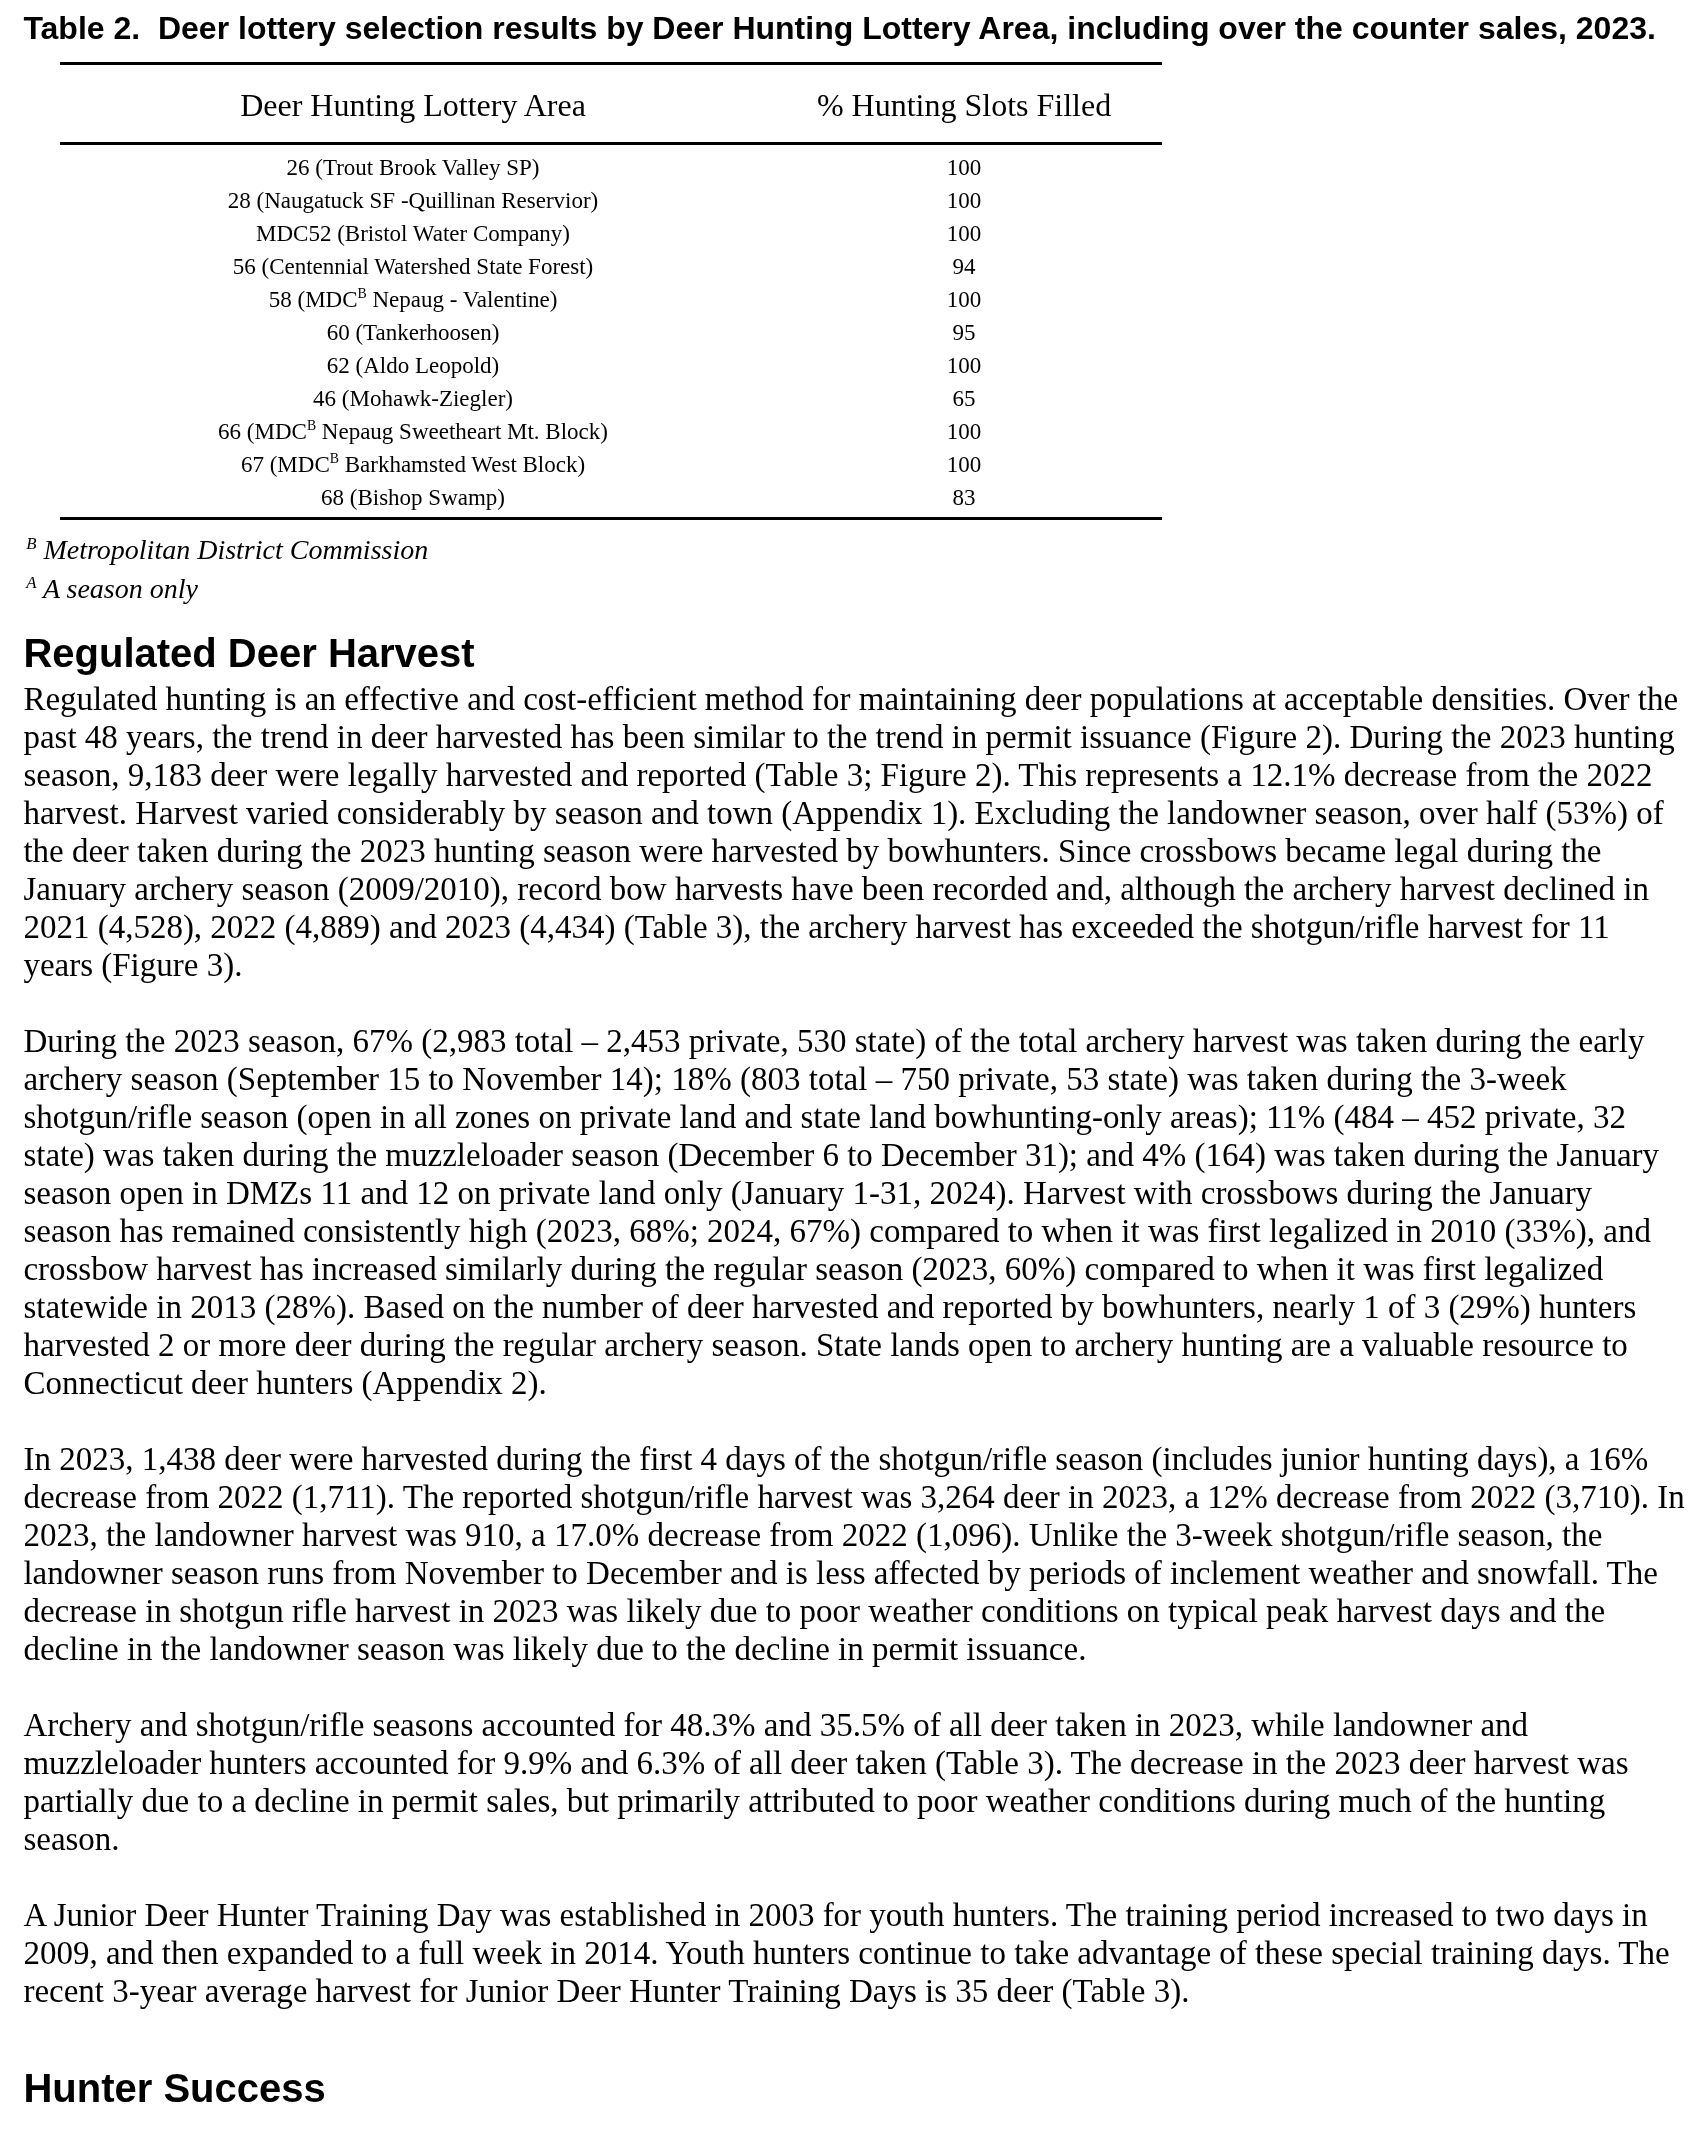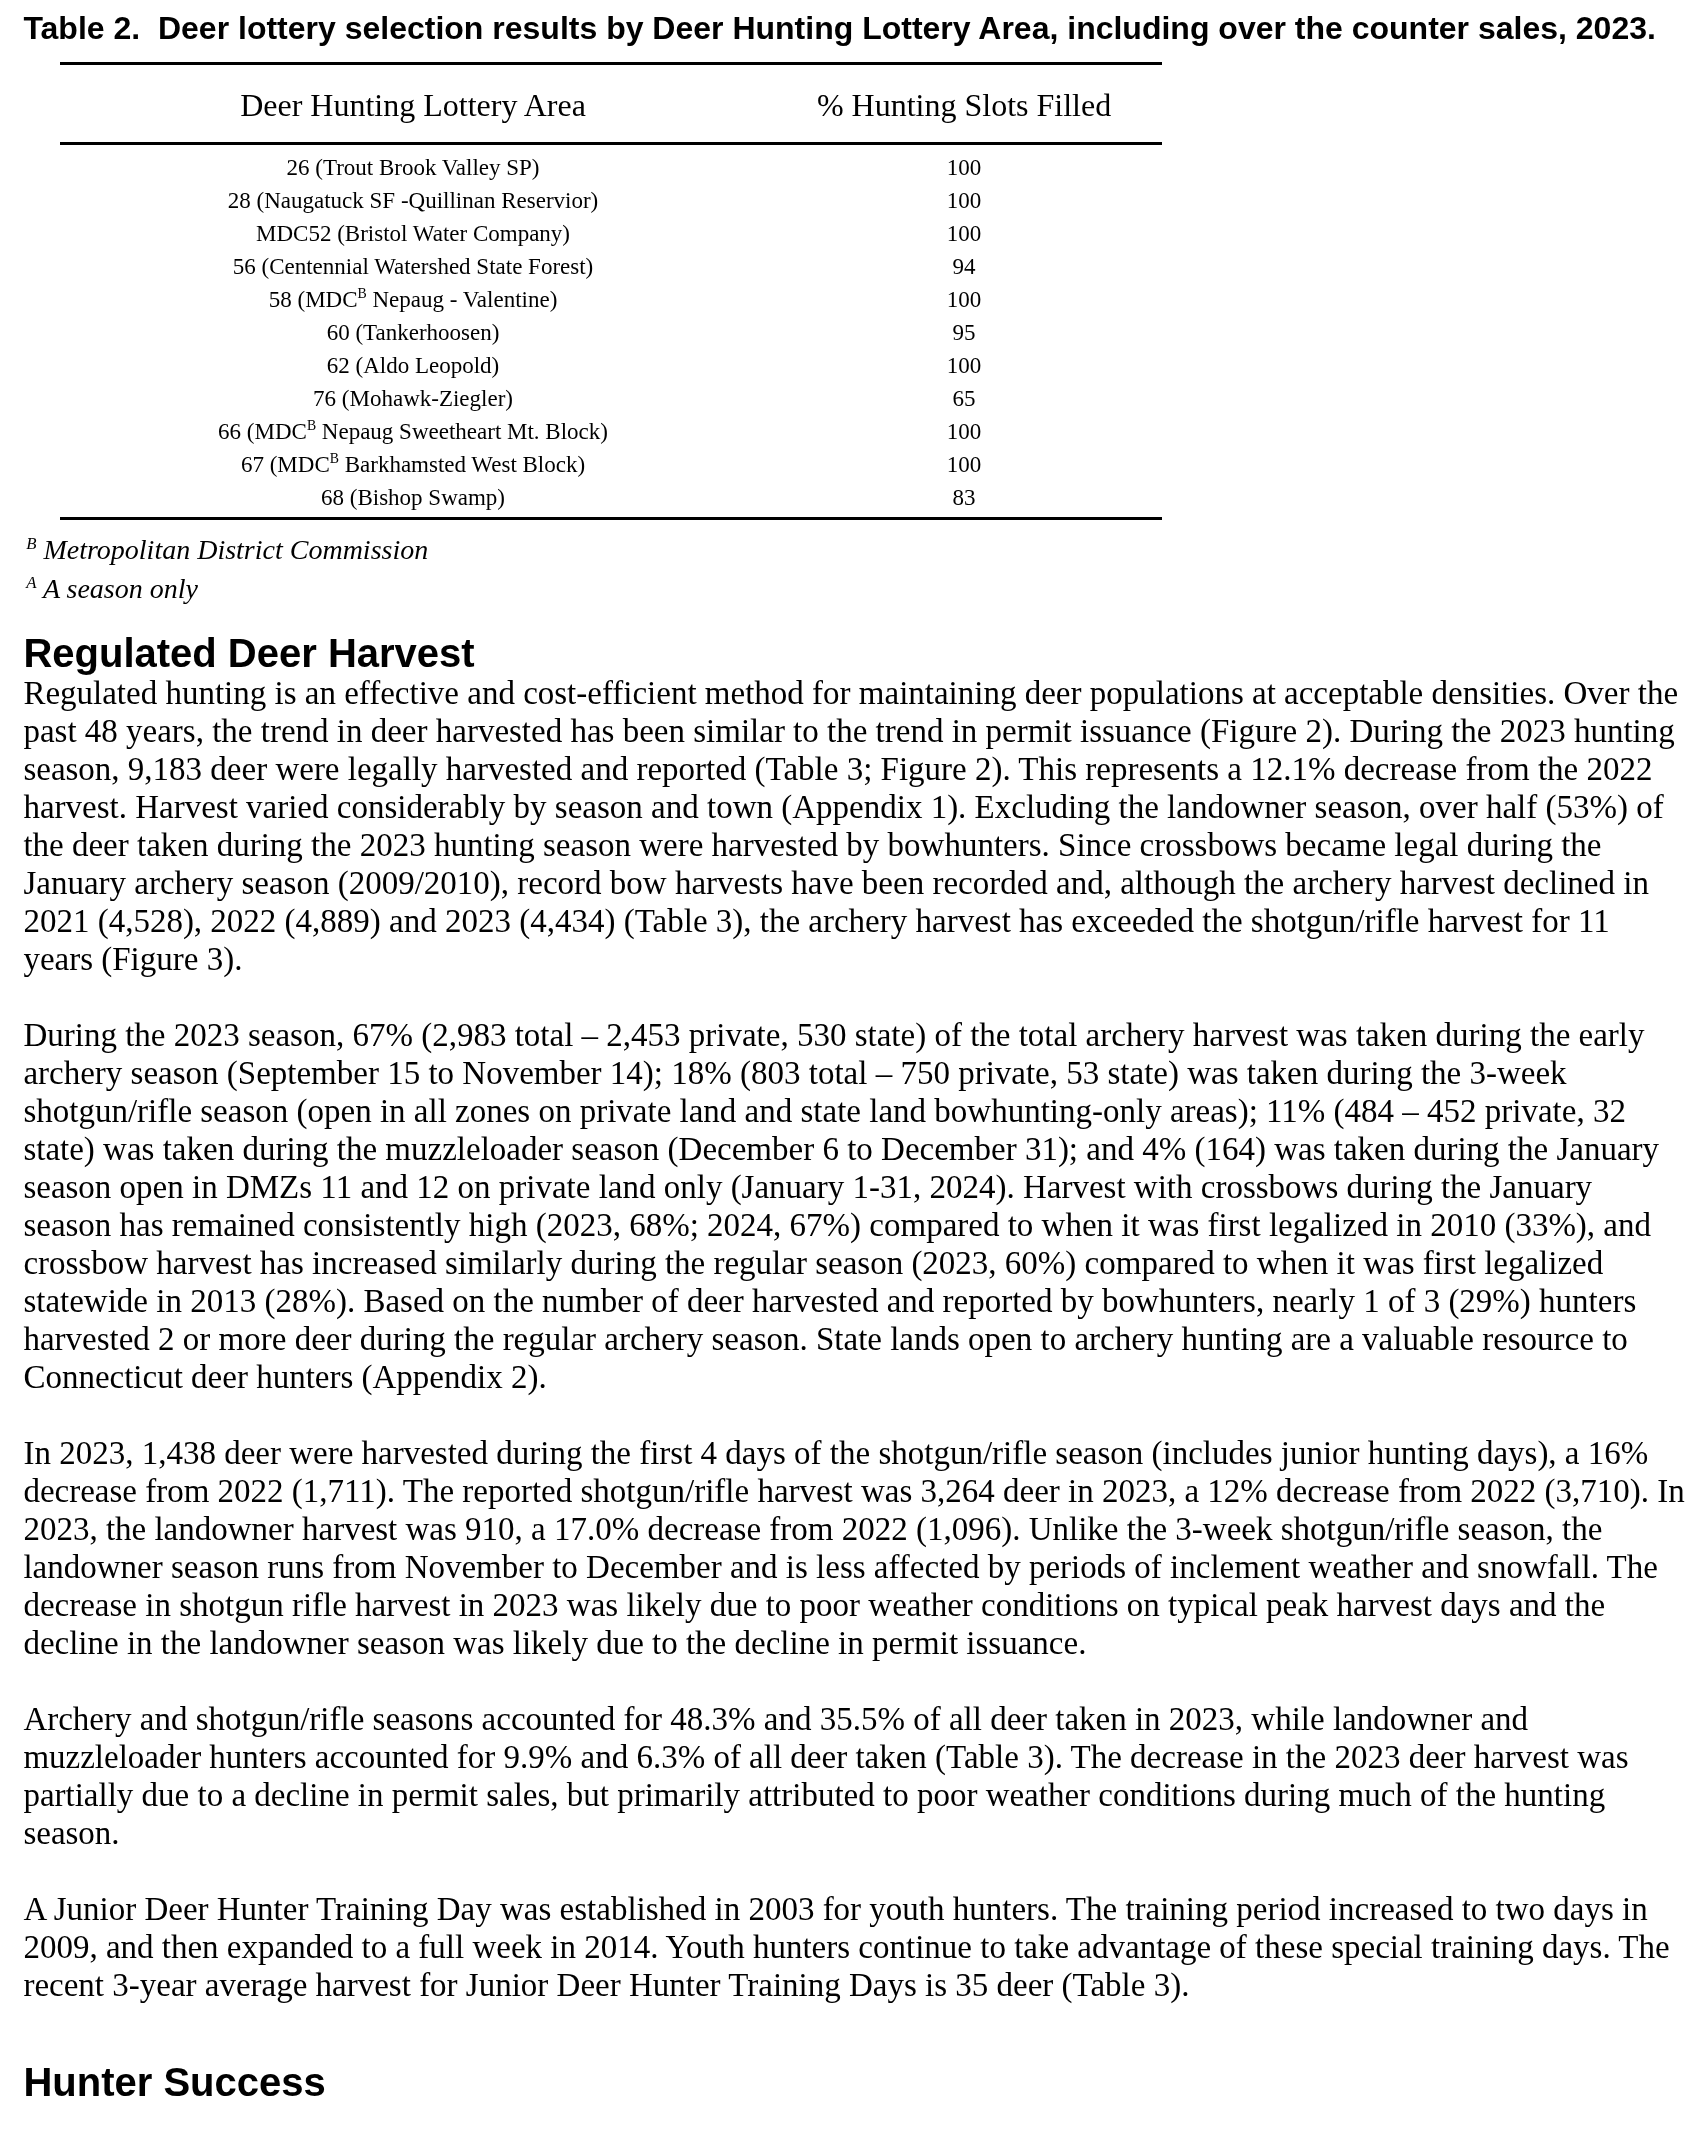--- a/index.html
+++ b/index.html
@@ -32,21 +32,21 @@
     font-size:23px;line-height:33px;text-align:center;padding:0;
   }
   .lottery-table tbody tr:first-child td{padding-top:5.7px;}
   .lottery-table tbody tr:last-child td{padding-bottom:3px;}
   sup{font-size:60%;vertical-align:super;line-height:0;}
   .footnotes{margin:10px 0 0 2.8px;}
   .footnote{font-style:italic;font-size:28px;line-height:39px;}
   .content h2.section-heading{
     font-family:"Liberation Sans",sans-serif;
     font-weight:bold;font-size:40px;line-height:1.05;
-    margin:57px 0 0 0;
+    margin:57px 0 6px 0;
   }
   .content h2.section-heading:first-child{margin-top:24px;}
   .content p.paragraph{
     font-size:33px;line-height:38px;margin:0 0 38px 0;
     text-align:left;
   }
 </style>
 </head>
 <body>
 
@@ -84,21 +84,21 @@
         </tr>
         <tr>
           <td>60 (Tankerhoosen)</td>
           <td>95</td>
         </tr>
         <tr>
           <td>62 (Aldo Leopold)</td>
           <td>100</td>
         </tr>
         <tr>
-          <td>76 (Mohawk-Ziegler)</td>
+          <td>46 (Mohawk-Ziegler)</td>
           <td>65</td>
         </tr>
         <tr>
           <td>66 (MDC<sup>B</sup> Nepaug Sweetheart Mt. Block)</td>
           <td>100</td>
         </tr>
         <tr>
           <td>67 (MDC<sup>B</sup> Barkhamsted West Block)</td>
           <td>100</td>
         </tr>

